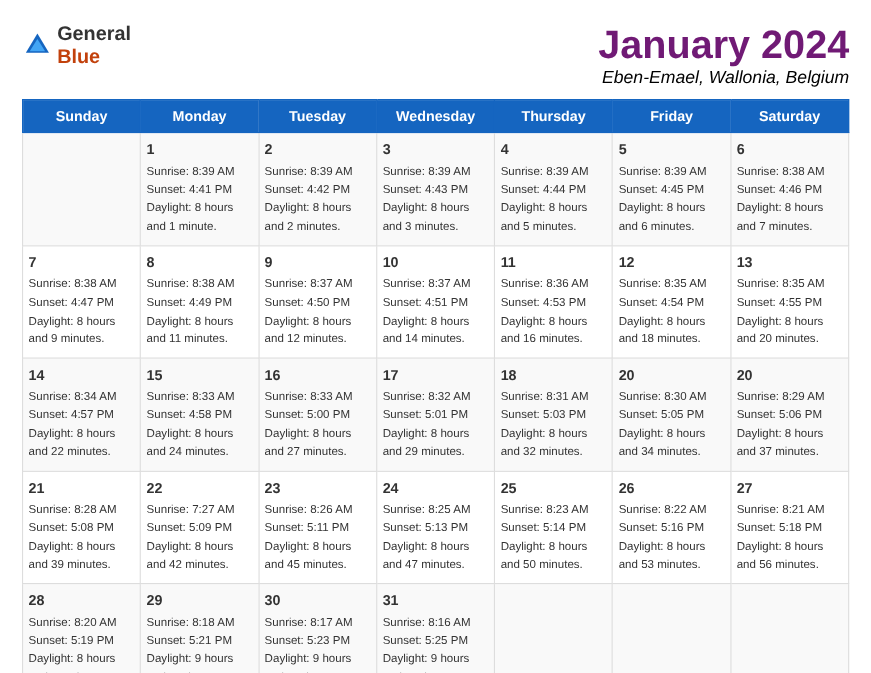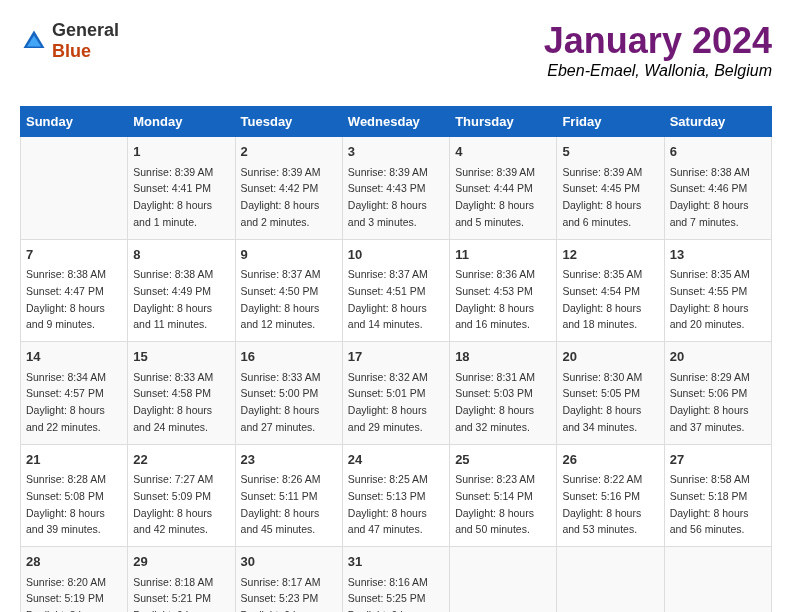--- a/index.html
+++ b/index.html
@@ -7,21 +7,21 @@
       font-family: Arial, sans-serif;
       background: #fff;
       width: 792px;
       min-height: 612px;
       padding: 20px;
     }
     .header-area {
       display: flex;
       justify-content: space-between;
       align-items: flex-start;
-      margin-bottom: 26px;
+      margin-bottom: 10px;
     }
     .logo {
       display: flex;
       align-items: center;
       gap: 4px;
     }
     .logo-text-general {
       font-size: 18px;
       font-weight: bold;
       color: #333;
@@ -52,21 +52,21 @@
       width: 100%;
       border-collapse: collapse;
       table-layout: fixed;
     }
     thead tr th {
       background-color: #1565c0;
       color: #fff;
       font-size: 13px;
       font-weight: bold;
       padding: 7px 5px;
-      text-align: left;
+      text-align: center;
       border: 1px solid #1565c0;
     }
     tbody tr td {
       vertical-align: top;
       padding: 5px 5px 8px 5px;
       font-size: 11px;
       color: #333;
       border: 1px solid #ddd;
       background: #fff;
       line-height: 1.5;
@@ -224,21 +224,21 @@
           <span class="cell-text">Daylight: 8 hours and 47 minutes.</span></td>
         <td><span class="day-num">25</span>
           <span class="cell-text">Sunrise: 8:23 AM</span><br>
           <span class="cell-text">Sunset: 5:14 PM</span><br>
           <span class="cell-text">Daylight: 8 hours and 50 minutes.</span></td>
         <td><span class="day-num">26</span>
           <span class="cell-text">Sunrise: 8:22 AM</span><br>
           <span class="cell-text">Sunset: 5:16 PM</span><br>
           <span class="cell-text">Daylight: 8 hours and 53 minutes.</span></td>
         <td><span class="day-num">27</span>
-          <span class="cell-text">Sunrise: 8:58 AM</span><br>
+          <span class="cell-text">Sunrise: 8:21 AM</span><br>
           <span class="cell-text">Sunset: 5:18 PM</span><br>
           <span class="cell-text">Daylight: 8 hours and 56 minutes.</span></td>
       </tr>
       <tr>
         <td><span class="day-num">28</span>
           <span class="cell-text">Sunrise: 8:20 AM</span><br>
           <span class="cell-text">Sunset: 5:19 PM</span><br>
           <span class="cell-text">Daylight: 8 hours and 59 minutes.</span></td>
         <td><span class="day-num">29</span>
           <span class="cell-text">Sunrise: 8:18 AM</span><br>

